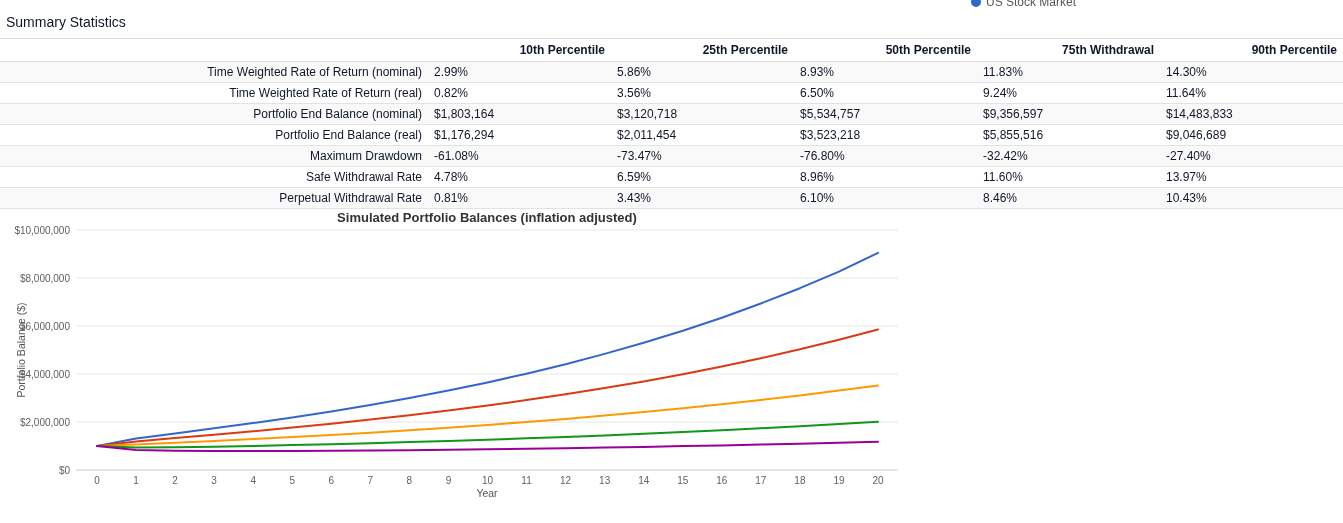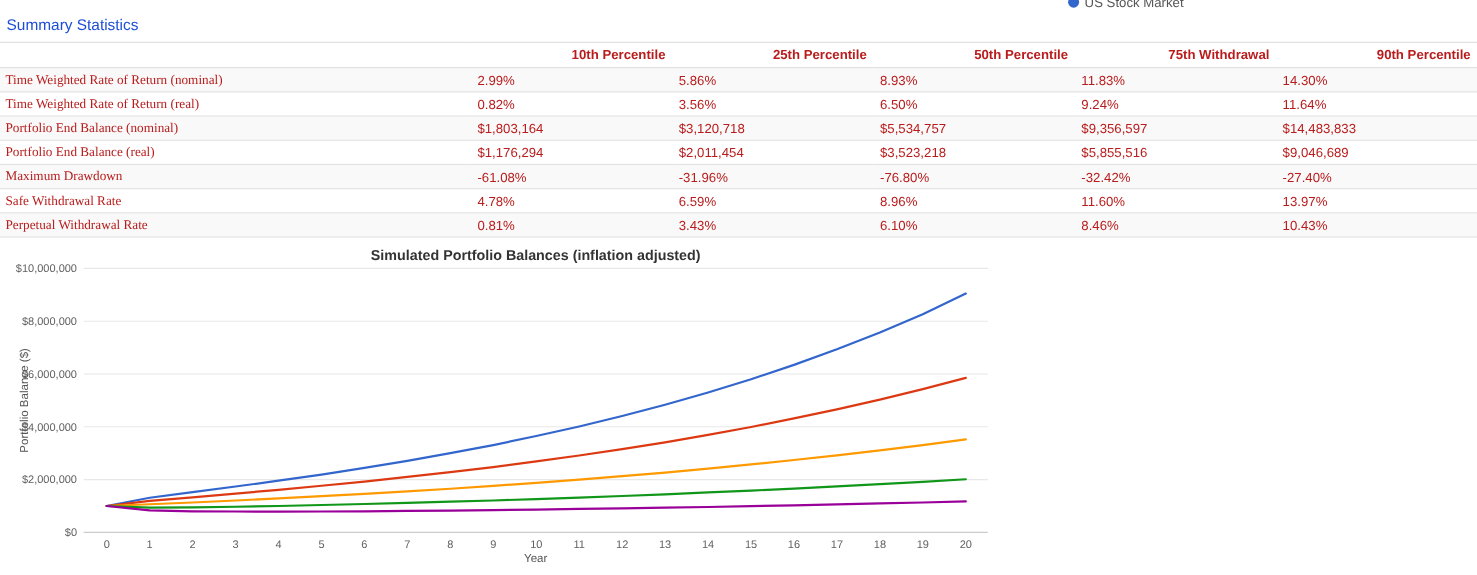--- a/index.html
+++ b/index.html
@@ -5,40 +5,40 @@
   html,body{margin:0;padding:0;}
   body{
     width:1343px;height:523px;overflow:hidden;position:relative;
     background:#ffffff;font-family:"Liberation Sans",sans-serif;color:#333;
   }
   
   .legend-top{position:absolute;left:971px;top:-5px;display:flex;align-items:center;gap:5px;}
   .legend-dot{width:10px;height:10px;border-radius:50%;display:inline-block;}
   .legend-label{font-size:12px;color:#555;}
 
-  .summary-title{position:absolute;left:6px;top:14px;font-size:14px;font-weight:400;color:#1d4ed8;margin:0;}
+  .summary-title{position:absolute;left:6px;top:14px;font-size:14px;font-weight:400;color:#0f172a;margin:0;}
 
   table.stats{
     position:absolute;left:0;top:38px;width:1343px;
-    border-collapse:collapse;table-layout:fixed;font-size:12px;color:#b91c1c;
+    border-collapse:collapse;table-layout:fixed;font-size:12px;color:#0f172a;
   }
   table.stats col.c-label{width:428px;}
   table.stats col.c-val{width:183px;}
   table.stats th{
     font-weight:700;text-align:right;padding:4px 6px;
     border-top:1px solid #ddd;border-bottom:1px solid #ddd;white-space:nowrap;
   }
   table.stats th.lbl{text-align:left;padding-left:5px;}
   table.stats td{
     padding:3px 6px;text-align:left;border-bottom:1px solid #e2e2e2;white-space:nowrap;
   }
-  table.stats td.lbl{text-align:left;padding-left:5px;font-family:Liberation Serif, serif;}
+  table.stats td.lbl{text-align:right;padding-left:5px;}
   table.stats tbody tr:nth-child(odd){background:#f9f9f9;}
 
-  .chart-wrap{position:absolute;left:0;top:222px;width:960px;height:301px;text-decoration:underline;}
+  .chart-wrap{position:absolute;left:0;top:208px;width:960px;height:301px;text-decoration:underline;}
   svg text{font-family:"Liberation Sans",sans-serif;}
 </style>
 </head>
 <body>
 
 <div class="legend-top">
   <span class="legend-dot" style="background: rgb(51, 102, 204);"></span>
   <span class="legend-label">US Stock Market</span>
 </div>
 
@@ -92,21 +92,21 @@
       <td class="lbl">Portfolio End Balance (real)</td>
       <td>$1,176,294</td>
       <td>$2,011,454</td>
       <td>$3,523,218</td>
       <td>$5,855,516</td>
       <td>$9,046,689</td>
     </tr>
     <tr>
       <td class="lbl">Maximum Drawdown</td>
       <td>-61.08%</td>
-      <td>-31.96%</td>
+      <td>-73.47%</td>
       <td>-76.80%</td>
       <td>-32.42%</td>
       <td>-27.40%</td>
     </tr>
     <tr>
       <td class="lbl">Safe Withdrawal Rate</td>
       <td>4.78%</td>
       <td>6.59%</td>
       <td>8.96%</td>
       <td>11.60%</td>

